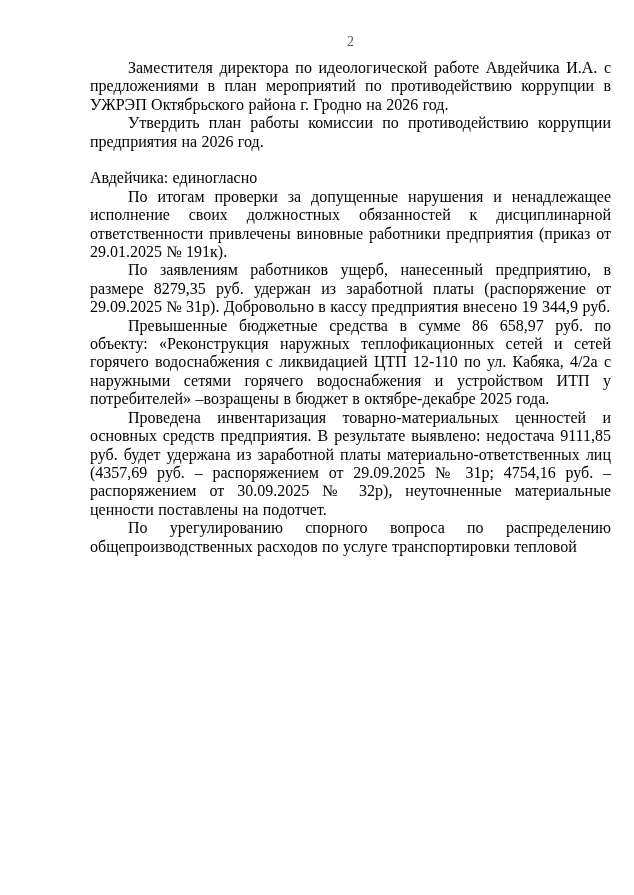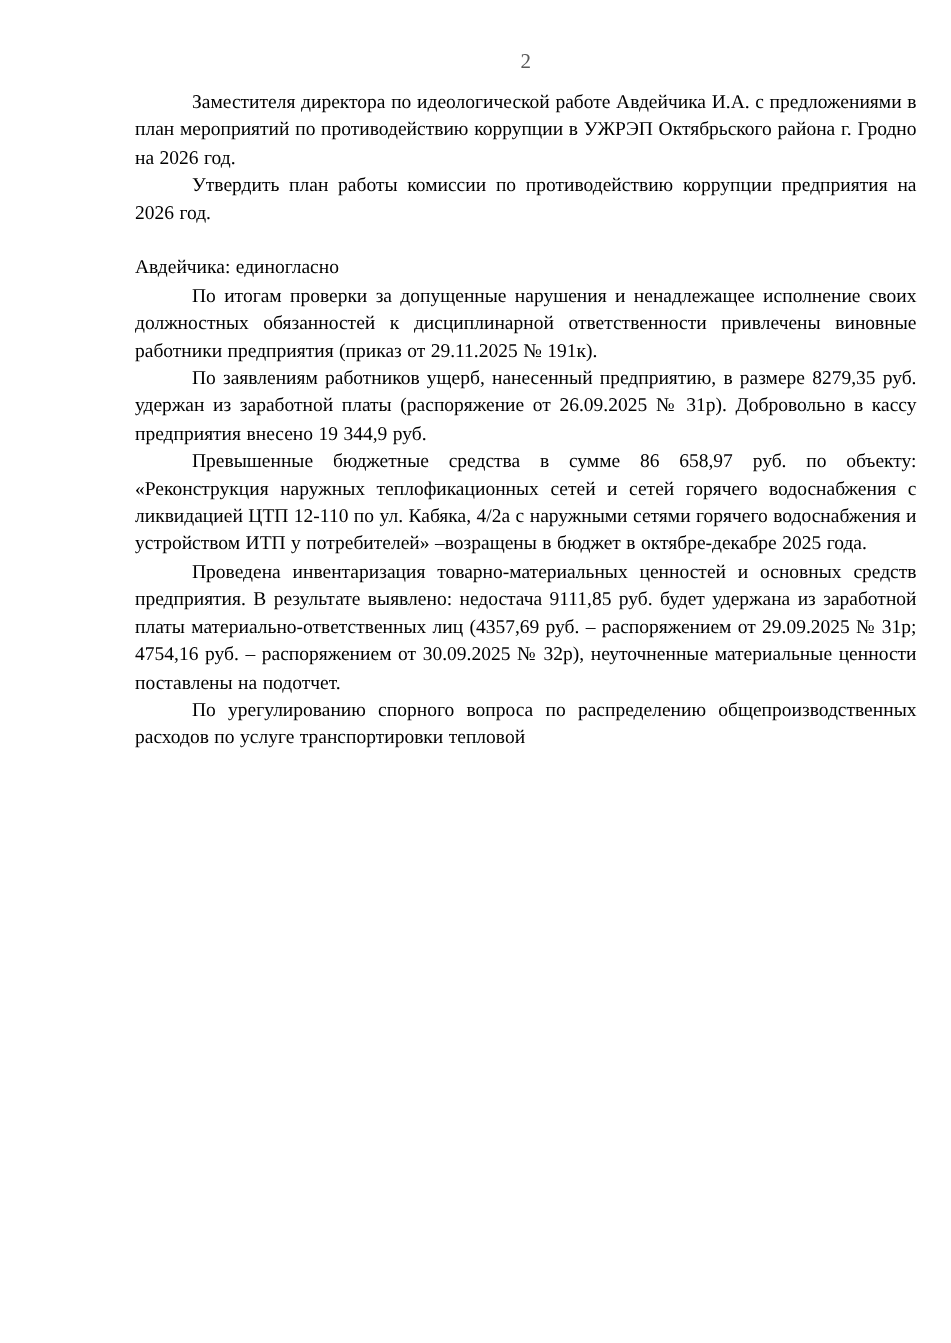--- a/index.html
+++ b/index.html
@@ -24,21 +24,21 @@
   }
   .page-number {
     text-align: center;
     font-size: 14px;
     line-height: 16px;
     color: #595959;
     margin-bottom: 9px;
   }
   .body-text p {
     margin: 0;
-    font-size: 13px;
+    font-size: 16px;
     line-height: 18.4px;
     text-align: justify;
     word-spacing: 0.4px;
   }
   .body-text p.indent {
     text-indent: 38px;
   }
   .body-text p.gap-top {
     margin-top: 18.4px;
   }
@@ -56,23 +56,23 @@
       <p class="indent">Заместителя директора по идеологической работе Авдейчика И.А. с предложениями в план мероприятий по противодействию коррупции в УЖРЭП Октябрьского района г. Гродно на 2026 год.</p>
 
 
 
       <p class="indent">Утвердить план работы комиссии по противодействию коррупции предприятия на 2026 год.</p>
 
       <p class="gap-top">Авдейчика: единогласно</p>
 
 
 
-      <p class="indent">По итогам проверки за допущенные нарушения и ненадлежащее исполнение своих должностных обязанностей к дисциплинарной ответственности привлечены виновные работники предприятия (приказ от 29.11.2025 № 191к).</p>
+      <p class="indent">По итогам проверки за допущенные нарушения и ненадлежащее исполнение своих должностных обязанностей к дисциплинарной ответственности привлечены виновные работники предприятия (приказ от 29.01.2025 № 191к).</p>
 
-      <p class="indent">По заявлениям работников ущерб, нанесенный предприятию, в размере 8279,35 руб. удержан из заработной платы (распоряжение от 26.09.2025 № 31р). Добровольно в кассу предприятия внесено 19 344,9 руб.</p>
+      <p class="indent">По заявлениям работников ущерб, нанесенный предприятию, в размере 8279,35 руб. удержан из заработной платы (распоряжение от 29.09.2025 № 31р). Добровольно в кассу предприятия внесено 19 344,9 руб.</p>
 
 
       <p class="indent">Превышенные бюджетные средства в сумме 86 658,97 руб. по объекту: «Реконструкция наружных теплофикационных сетей и сетей горячего водоснабжения с ликвидацией ЦТП 12-110 по ул. Кабяка, 4/2а с наружными сетями горячего водоснабжения и устройством ИТП у потребителей» –возращены в бюджет в октябре-декабре 2025 года.</p>
 
       <p class="indent">Проведена инвентаризация товарно-материальных ценностей и основных средств предприятия. В результате выявлено: недостача 9111,85 руб. будет удержана из заработной платы материально-ответственных лиц (4357,69 руб. – распоряжением от 29.09.2025 № 31р; 4754,16 руб. – распоряжением от 30.09.2025 № 32р), неуточненные материальные ценности поставлены на подотчет.</p>
 
       <p class="indent">По урегулированию спорного вопроса по распределению общепроизводственных расходов по услуге транспортировки тепловой</p>
 
     </div>
   </div>

